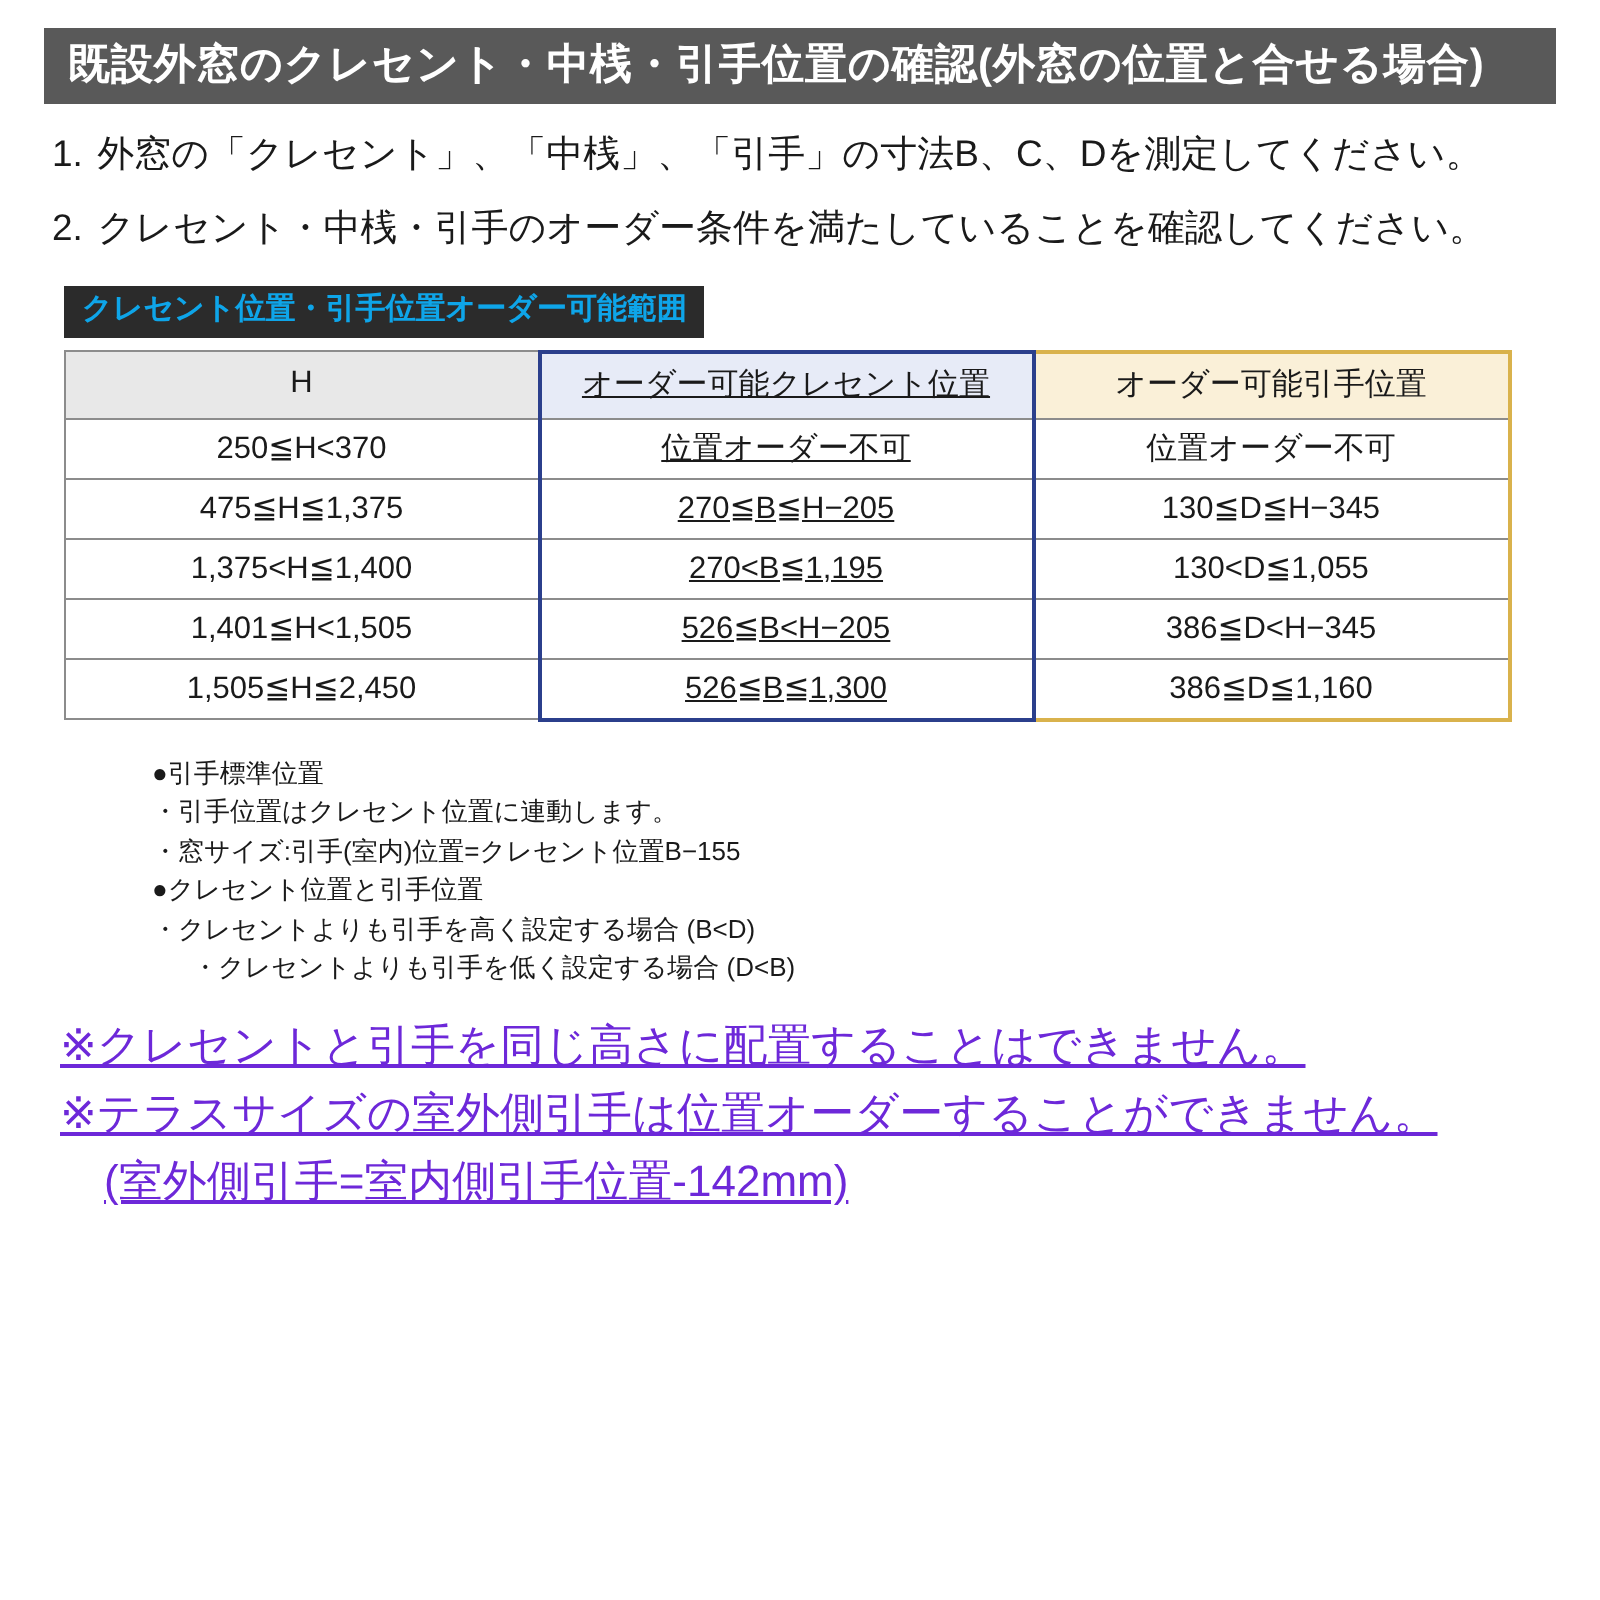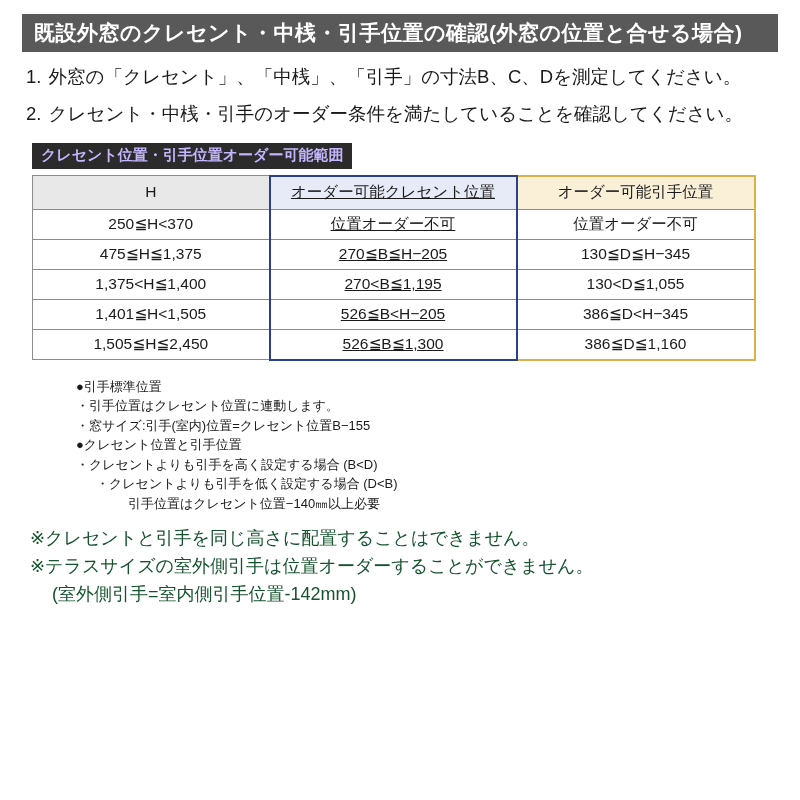--- a/index.html
+++ b/index.html
@@ -50,21 +50,21 @@
   }
 
   
   .table-wrap {
     margin-top: 16px;
     padding-left: 10px;
   }
   .section-label {
     display: inline-block;
     background: #2b2b2b;
-    color: #c4b5fd;
+    color: #0ea5e9;
     font-size: 15px;
     font-weight: bold;
     padding: 4px 9px 5px 9px;
     line-height: 1.1;
     white-space: nowrap;
   }
 
   table.range-table {
     margin-top: 6px;
     border-collapse: collapse;
@@ -125,24 +125,25 @@
   }
   .indent-1 { padding-left: 36px; }
   .indent-2 { padding-left: 20px; }
   .indent-3 { padding-left: 52px; }
 
   .warnings {
     margin-top: 12px;
     padding-left: 8px;
   }
   .warn-line {
-    color: #14532d;
-    font-size: 18px;
+    color: #6d28d9;
+    font-size: 22px;
     line-height: 1.55;
     white-space: nowrap;
+    text-decoration: underline;
   }
   .warn-line.indent {
     padding-left: 22px;
   }
 </style>
 </head>
 <body>
 
 <div class="page">
 
@@ -205,21 +206,20 @@
     </table>
   </div>
 
   <div class="notes">
     <div class="note-line">●引手標準位置</div>
     <div class="note-line">・引手位置はクレセント位置に連動します。</div>
     <div class="note-line">・窓サイズ:引手(室内)位置=クレセント位置B−155</div>
     <div class="note-line">●クレセント位置と引手位置</div>
     <div class="note-line">・クレセントよりも引手を高く設定する場合 (B&lt;D)</div>
     <div class="note-line indent-2">・クレセントよりも引手を低く設定する場合 (D&lt;B)</div>
-    <div class="note-line indent-3">引手位置はクレセント位置−140㎜以上必要</div>
   </div>
 
   <div class="warnings">
     <div class="warn-line">※クレセントと引手を同じ高さに配置することはできません。</div>
     <div class="warn-line">※テラスサイズの室外側引手は位置オーダーすることができません。</div>
     <div class="warn-line indent">(室外側引手=室内側引手位置-142mm)</div>
   </div>
 
 </div>
 

